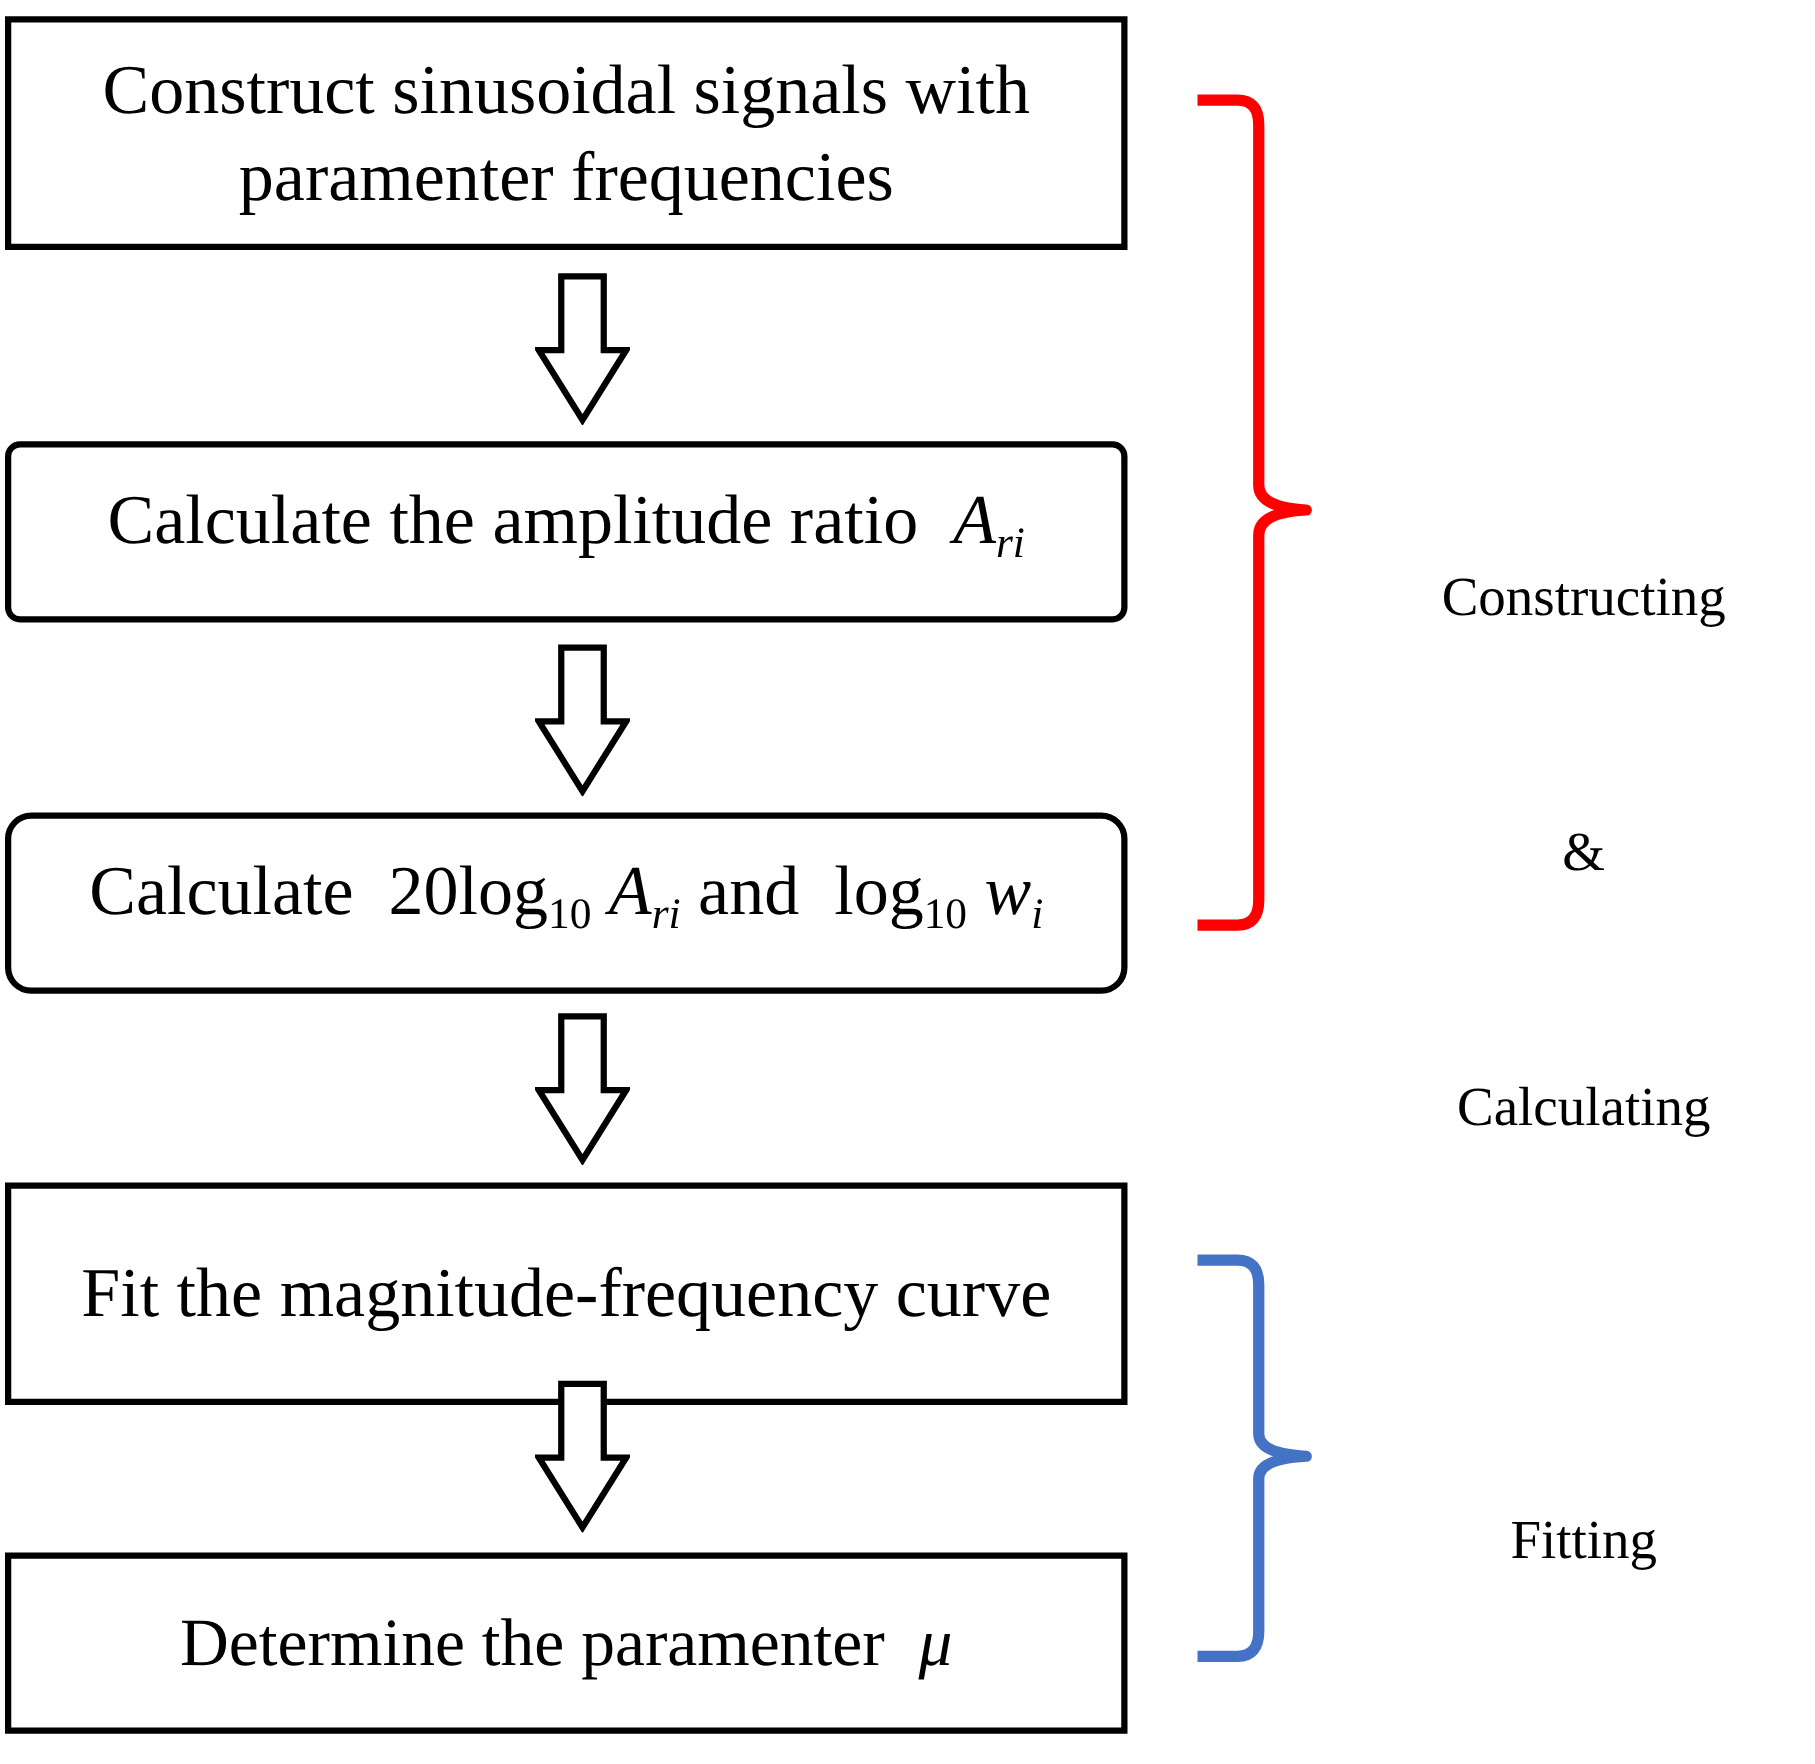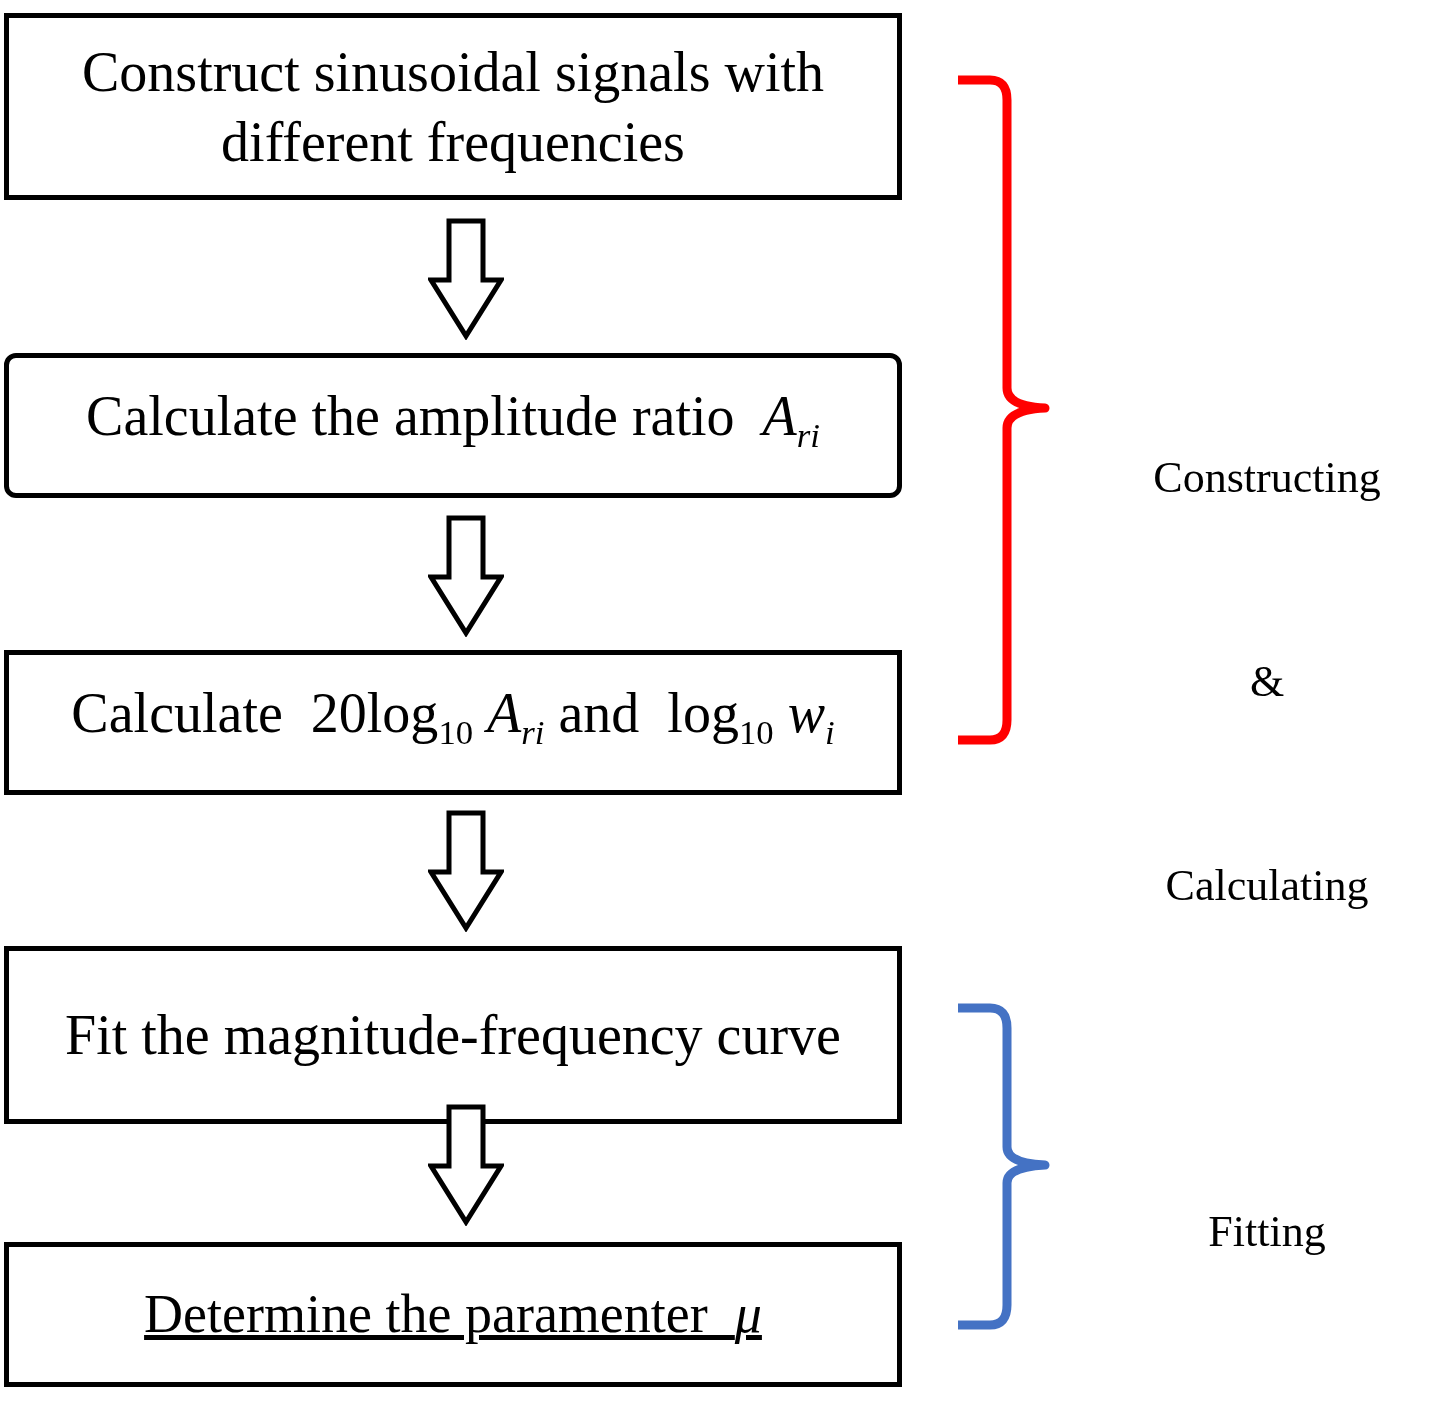--- a/index.html
+++ b/index.html
@@ -17,23 +17,23 @@
     box-sizing:border-box;
     border:5px solid #000;
     background:#fff;
     display:flex;flex-direction:column;
     justify-content:center;align-items:center;
     text-align:center;
   }
   .flow-box .tline{white-space:pre;}
   .b1{top:13px;height:187px;font-size:56px;line-height:70px;}
   .b2{top:353px;height:145px;font-size:56px;line-height:66px;border-radius:12px;}
-  .b3{top:650px;height:145px;font-size:56px;line-height:66px;}
+  .b3{top:650px;height:145px;font-size:56px;line-height:66px;border-radius:21px;}
   .b4{top:946px;height:178px;font-size:56px;line-height:66px;}
-  .b5{top:1242px;height:145px;font-size:54px;line-height:63px;text-decoration:underline;}
+  .b5{top:1242px;height:145px;font-size:54px;line-height:63px;}
   .i{font-style:italic;}
   .sub{font-size:0.62em;vertical-align:-0.34em;}
   .isub{font-style:italic;font-size:0.62em;vertical-align:-0.34em;}
   .arrow{position:absolute;left:428px;width:76px;height:122px;}
   .a1{top:218px;} .a2{top:515px;} .a3{top:810px;} .a4{top:1104px;}
   .brace{position:absolute;left:940px;top:0;width:130px;height:1411px;overflow:visible;}
   .group-label{
     position:absolute;left:1082px;width:370px;
     font-size:44px;line-height:68px;
     text-align:center;white-space:pre;
@@ -41,21 +41,21 @@
   .gl1{top:308px;}
   .gl2{top:1062px;}
 </style>
 </head>
 <body>
 
 <div id="canvas">
 
   <div class="flow-box b1">
       <div class="tline"><span>Construct sinusoidal signals with</span></div>
-      <div class="tline"><span>different frequencies</span></div>
+      <div class="tline"><span>paramenter frequencies</span></div>
     </div>
 
   <div class="flow-box b2">
       <div class="tline"><span>Calculate the amplitude ratio  </span><span class="i">A</span><span class="isub">ri</span></div>
     </div>
 
   <div class="flow-box b3">
       <div class="tline"><span>Calculate  </span><span>20log</span><span class="sub">10</span><span> </span><span class="i">A</span><span class="isub">ri</span><span> and  </span><span>log</span><span class="sub">10</span><span> </span><span class="i">w</span><span class="isub">i</span></div>
     </div>
 

